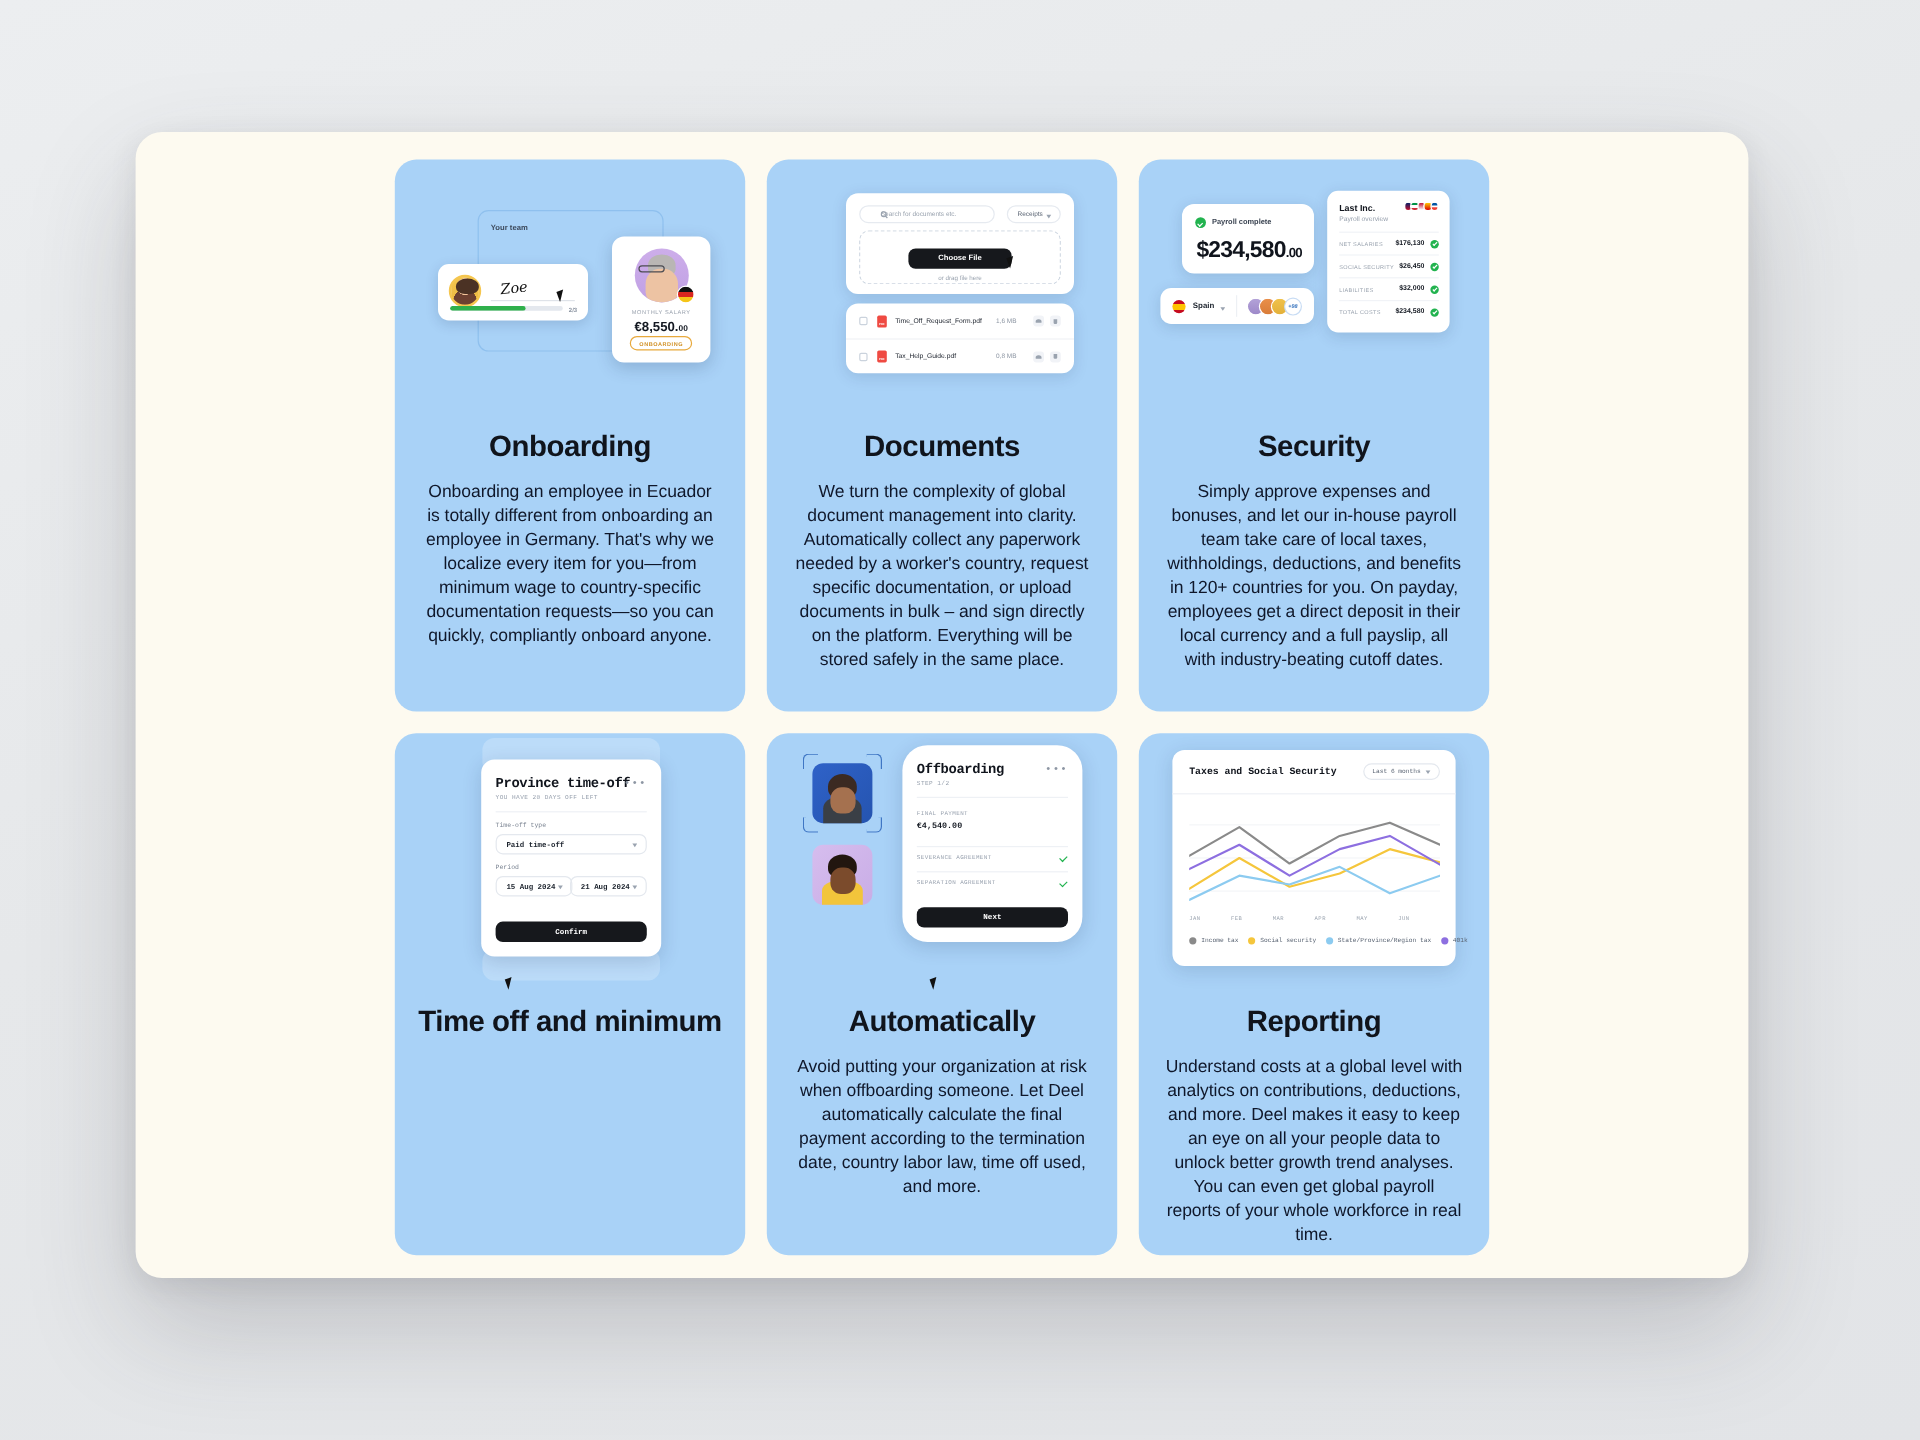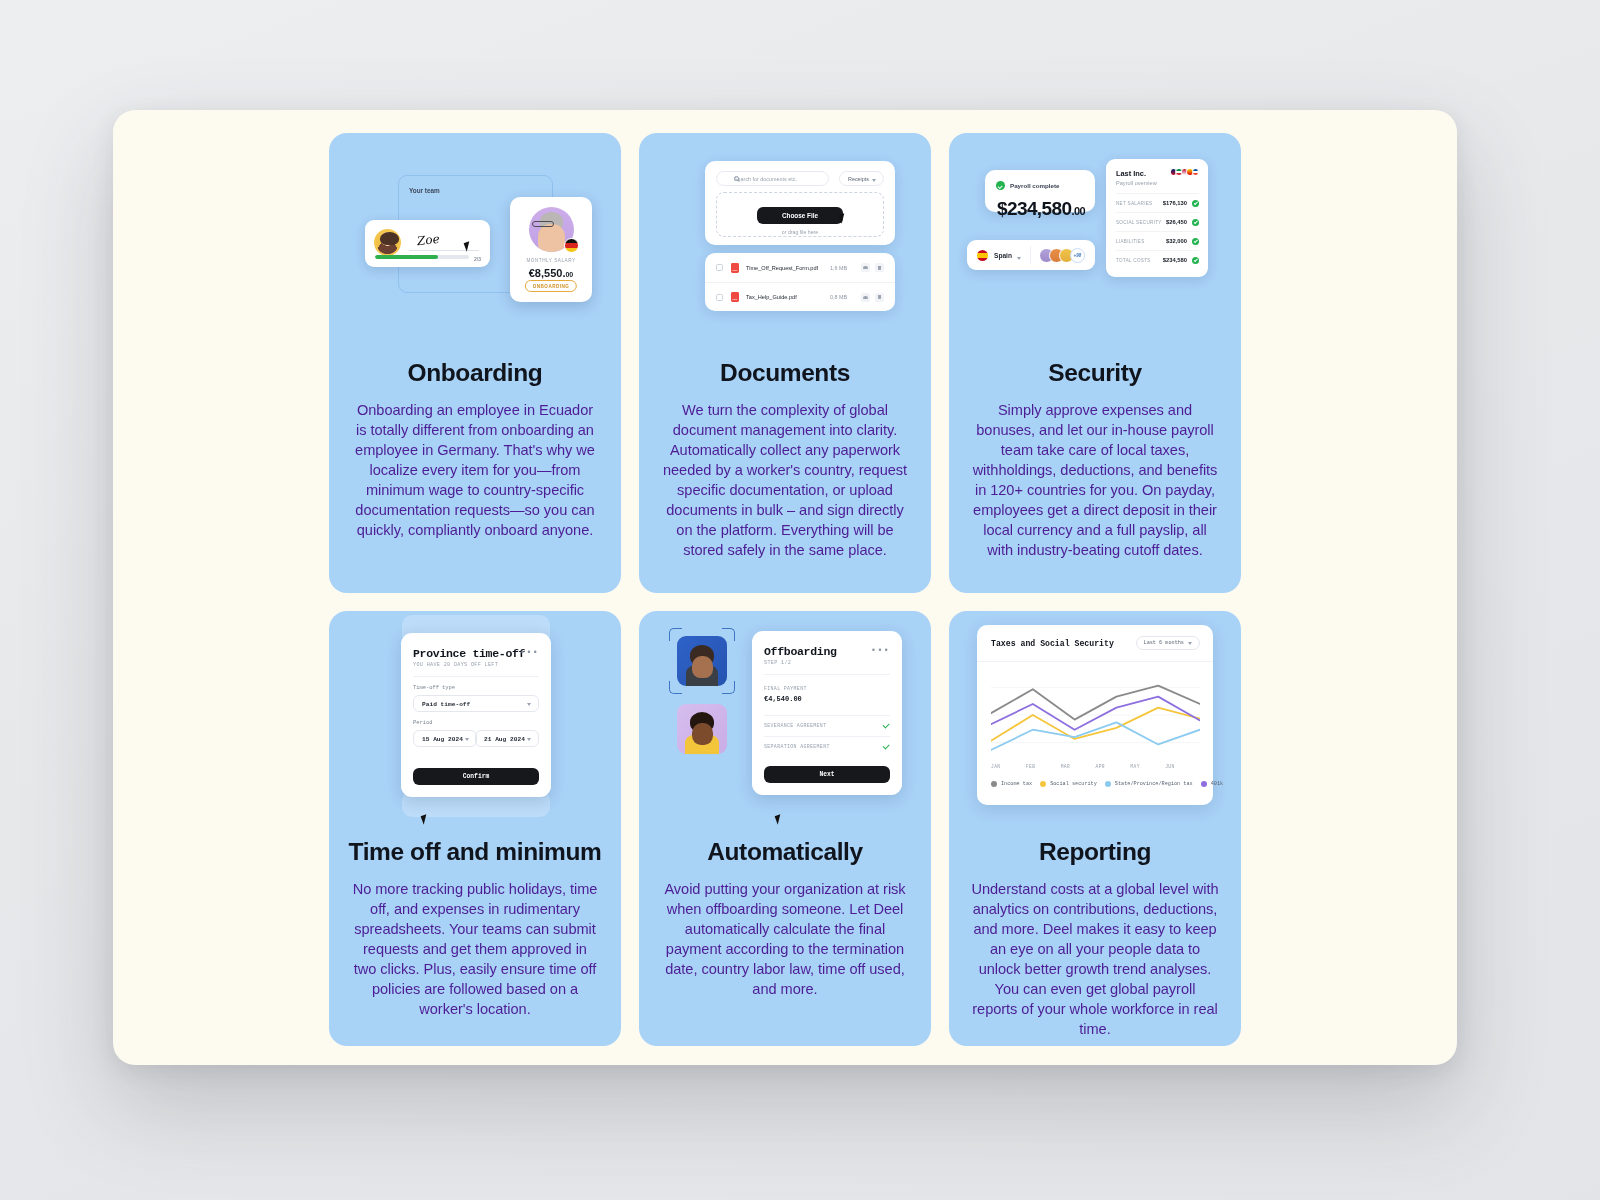--- a/index.html
+++ b/index.html
@@ -51,21 +51,21 @@
     font-size: 24.5px;
     font-weight: 700;
     color: #10141c;
     letter-spacing: -0.4px;
     text-align: center;
     margin-top: 8px;
   }
   .card-body {
     font-size: 14.6px;
     line-height: 1.37;
-    color: #4c1d95;
+    color: #0f172a;
     text-align: center;
     padding: 14px 22px 0 22px;
     letter-spacing: -0.05px;
   }
   .row2 .visual { height: 215px; font-family: Liberation Mono, monospace; }
   .row2 .card-title { margin-top: 12px; font-size: 24.5px;}
   .chev { width:0;height:0;border-left:2.6px solid transparent;border-right:2.6px solid transparent;border-top:3.2px solid #9aa3b0; display:inline-block; }
 
   
   .ob-panel {
@@ -131,21 +131,21 @@
   .cb{width:7px;height:7px;border:1px solid #cbd3dd;border-radius:1.6px;flex:none;}
   .pdf{width:8px;height:10px;background:#ef4a42;border-radius:1.4px;margin-left:8px;flex:none;position:relative;}
   .pdf:after{content:"PDF";position:absolute;left:0;right:0;bottom:1px;font-size:2.4px;color:#fff;text-align:center;font-weight:700;}
   .doc-nm{margin-left:7px;font-size:5.6px;color:#1c222c;flex:1;}
   .doc-sz{font-size:5.4px;color:#8d96a3;width:26px;}
   .ic{width:9px;height:9px;border-radius:2.6px;background:#f1f3f7;margin-left:5px;flex:none;position:relative;}
   .ic.dl:after{content:"";position:absolute;left:2px;top:3px;width:5px;height:3px;border-radius:3px 3px 1px 1px;background:#9aa3af;}
   .ic.tr:after{content:"";position:absolute;left:3px;top:2.5px;width:3px;height:4px;background:#9aa3af;border-radius:0 0 1px 1px;}
 
   
-  .pr-card{position:absolute;left:36px;top:37px;width:110px;height:42px;background:#fff;border-radius:10px;box-shadow:0 3px 12px rgba(20,40,80,.14);}
+  .pr-card{position:absolute;left:36px;top:37px;width:110px;height:58px;background:#fff;border-radius:10px;box-shadow:0 3px 12px rgba(20,40,80,.14);}
   .pr-ok{position:absolute;left:11px;top:11px;width:9px;height:9px;border-radius:50%;background:#22b34f;}
   .pr-ok:after{content:"";position:absolute;left:2.4px;top:3.6px;width:3.4px;height:1.8px;border-left:1.2px solid #fff;border-bottom:1.2px solid #fff;transform:rotate(-45deg);}
   .pr-okl{position:absolute;left:25px;top:12px;font-size:6.2px;color:#3b4452;font-weight:600;}
   .pr-amt{position:absolute;left:12px;top:28px;font-size:19px;font-weight:700;color:#10141c;letter-spacing:-.6px;}
   .pr-amt span{font-size:11px;}
   .pr-sp{position:absolute;left:18px;top:107px;width:128px;height:30px;background:#fff;border-radius:9px;box-shadow:0 3px 12px rgba(20,40,80,.14);display:flex;align-items:center;}
   .es-flag{width:11px;height:11px;border-radius:50%;margin-left:10px;background:linear-gradient(#c60b1e 0 27%, #ffc400 27% 73%, #c60b1e 73% 100%);flex:none;}
   .pr-sp .nm{font-size:6.6px;color:#1d242e;margin-left:6px;font-weight:600;}
   .pr-sp .cv{margin-left:5px;}
   .pr-div{width:1px;height:18px;background:#edf0f4;margin-left:9px;}
@@ -193,21 +193,21 @@
   .tm-frame{position:absolute;left:30px;top:17px;width:66px;height:66px;}
   .tm-frame i{position:absolute;width:13px;height:13px;border:1.7px solid #3f76c4;}
   .tm-frame i:nth-child(1){left:0;top:0;border-right:0;border-bottom:0;border-radius:5px 0 0 0;}
   .tm-frame i:nth-child(2){right:0;top:0;border-left:0;border-bottom:0;border-radius:0 5px 0 0;}
   .tm-frame i:nth-child(3){left:0;bottom:0;border-right:0;border-top:0;border-radius:0 0 0 5px;}
   .tm-frame i:nth-child(4){right:0;bottom:0;border-left:0;border-top:0;border-radius:0 0 5px 0;}
   .tm-p2{left:38px;top:93px;background:linear-gradient(135deg,#d6bdee,#c9ade6);}
   .tm-p2:before{content:"";position:absolute;left:13px;top:8px;width:24px;height:20px;border-radius:50% 50% 40% 40%;background:#22160f;}
   .tm-p2:after{content:"";position:absolute;left:8px;top:30px;width:34px;height:22px;border-radius:38% 38% 0 0;background:#f2c53b;}
   .tm-f2{position:absolute;left:15px;top:19px;width:21px;height:22px;border-radius:45% 45% 42% 42%;background:#7b4b2c;z-index:2;}
-  .tm-card{position:absolute;left:113px;top:20px;width:150px;height:164px;background:#fff;border-radius:11px;box-shadow:0 4px 16px rgba(20,40,80,.16);}
+  .tm-card{position:absolute;left:113px;top:10px;width:150px;height:164px;background:#fff;border-radius:21px;box-shadow:0 4px 16px rgba(20,40,80,.16);}
   .tm-card h4{position:absolute;left:12px;top:14px;font-size:11.5px;font-weight:700;color:#10141c;letter-spacing:-.3px;}
   .tm-sub{position:absolute;left:12px;top:29px;font-size:5.1px;letter-spacing:.35px;color:#99a2af;text-transform:uppercase;}
   .tm-k{position:absolute;left:12px;font-size:4.9px;letter-spacing:.35px;color:#99a2af;text-transform:uppercase;}
   .tm-v{position:absolute;left:12px;font-size:7px;font-weight:700;color:#141922;}
   .ck{position:absolute;right:13px;width:6px;height:6px;}
   .ck:after{content:"";position:absolute;left:0;top:1px;width:5px;height:2.6px;border-left:1.3px solid #22b34f;border-bottom:1.3px solid #22b34f;transform:rotate(-45deg);}
   .tm-line{position:absolute;left:12px;right:12px;height:1px;background:#eef1f5;}
 
   
   .rp-card{position:absolute;left:28px;top:14px;width:236px;height:180px;background:#fff;border-radius:10px;box-shadow:0 4px 16px rgba(20,40,80,.14);}
@@ -378,21 +378,20 @@
             </div>
             <div class="inp" style="right:12px;width:64px;top:97px">
               <span>21 Aug 2024</span>
               <i class="chev"></i>
             </div>
             <div class="to-btn">Confirm</div>
           </div>
           <div class="to-cursor"></div>
         </div>
         <div class="card-title">Time off and minimum</div>
-        <div class="card-body">No more tracking public holidays, time off, and expenses in rudimentary spreadsheets. Your teams can submit requests and get them approved in two clicks. Plus, easily ensure time off policies are followed based on a worker's location.</div>
       </div>
 
       <div class="card row2">
         <div class="visual">
           <div class="tm-ph tm-p1">
               <i class="tm-f1"></i>
             </div>
           <div class="tm-frame">
               <i></i>
               <i></i>

